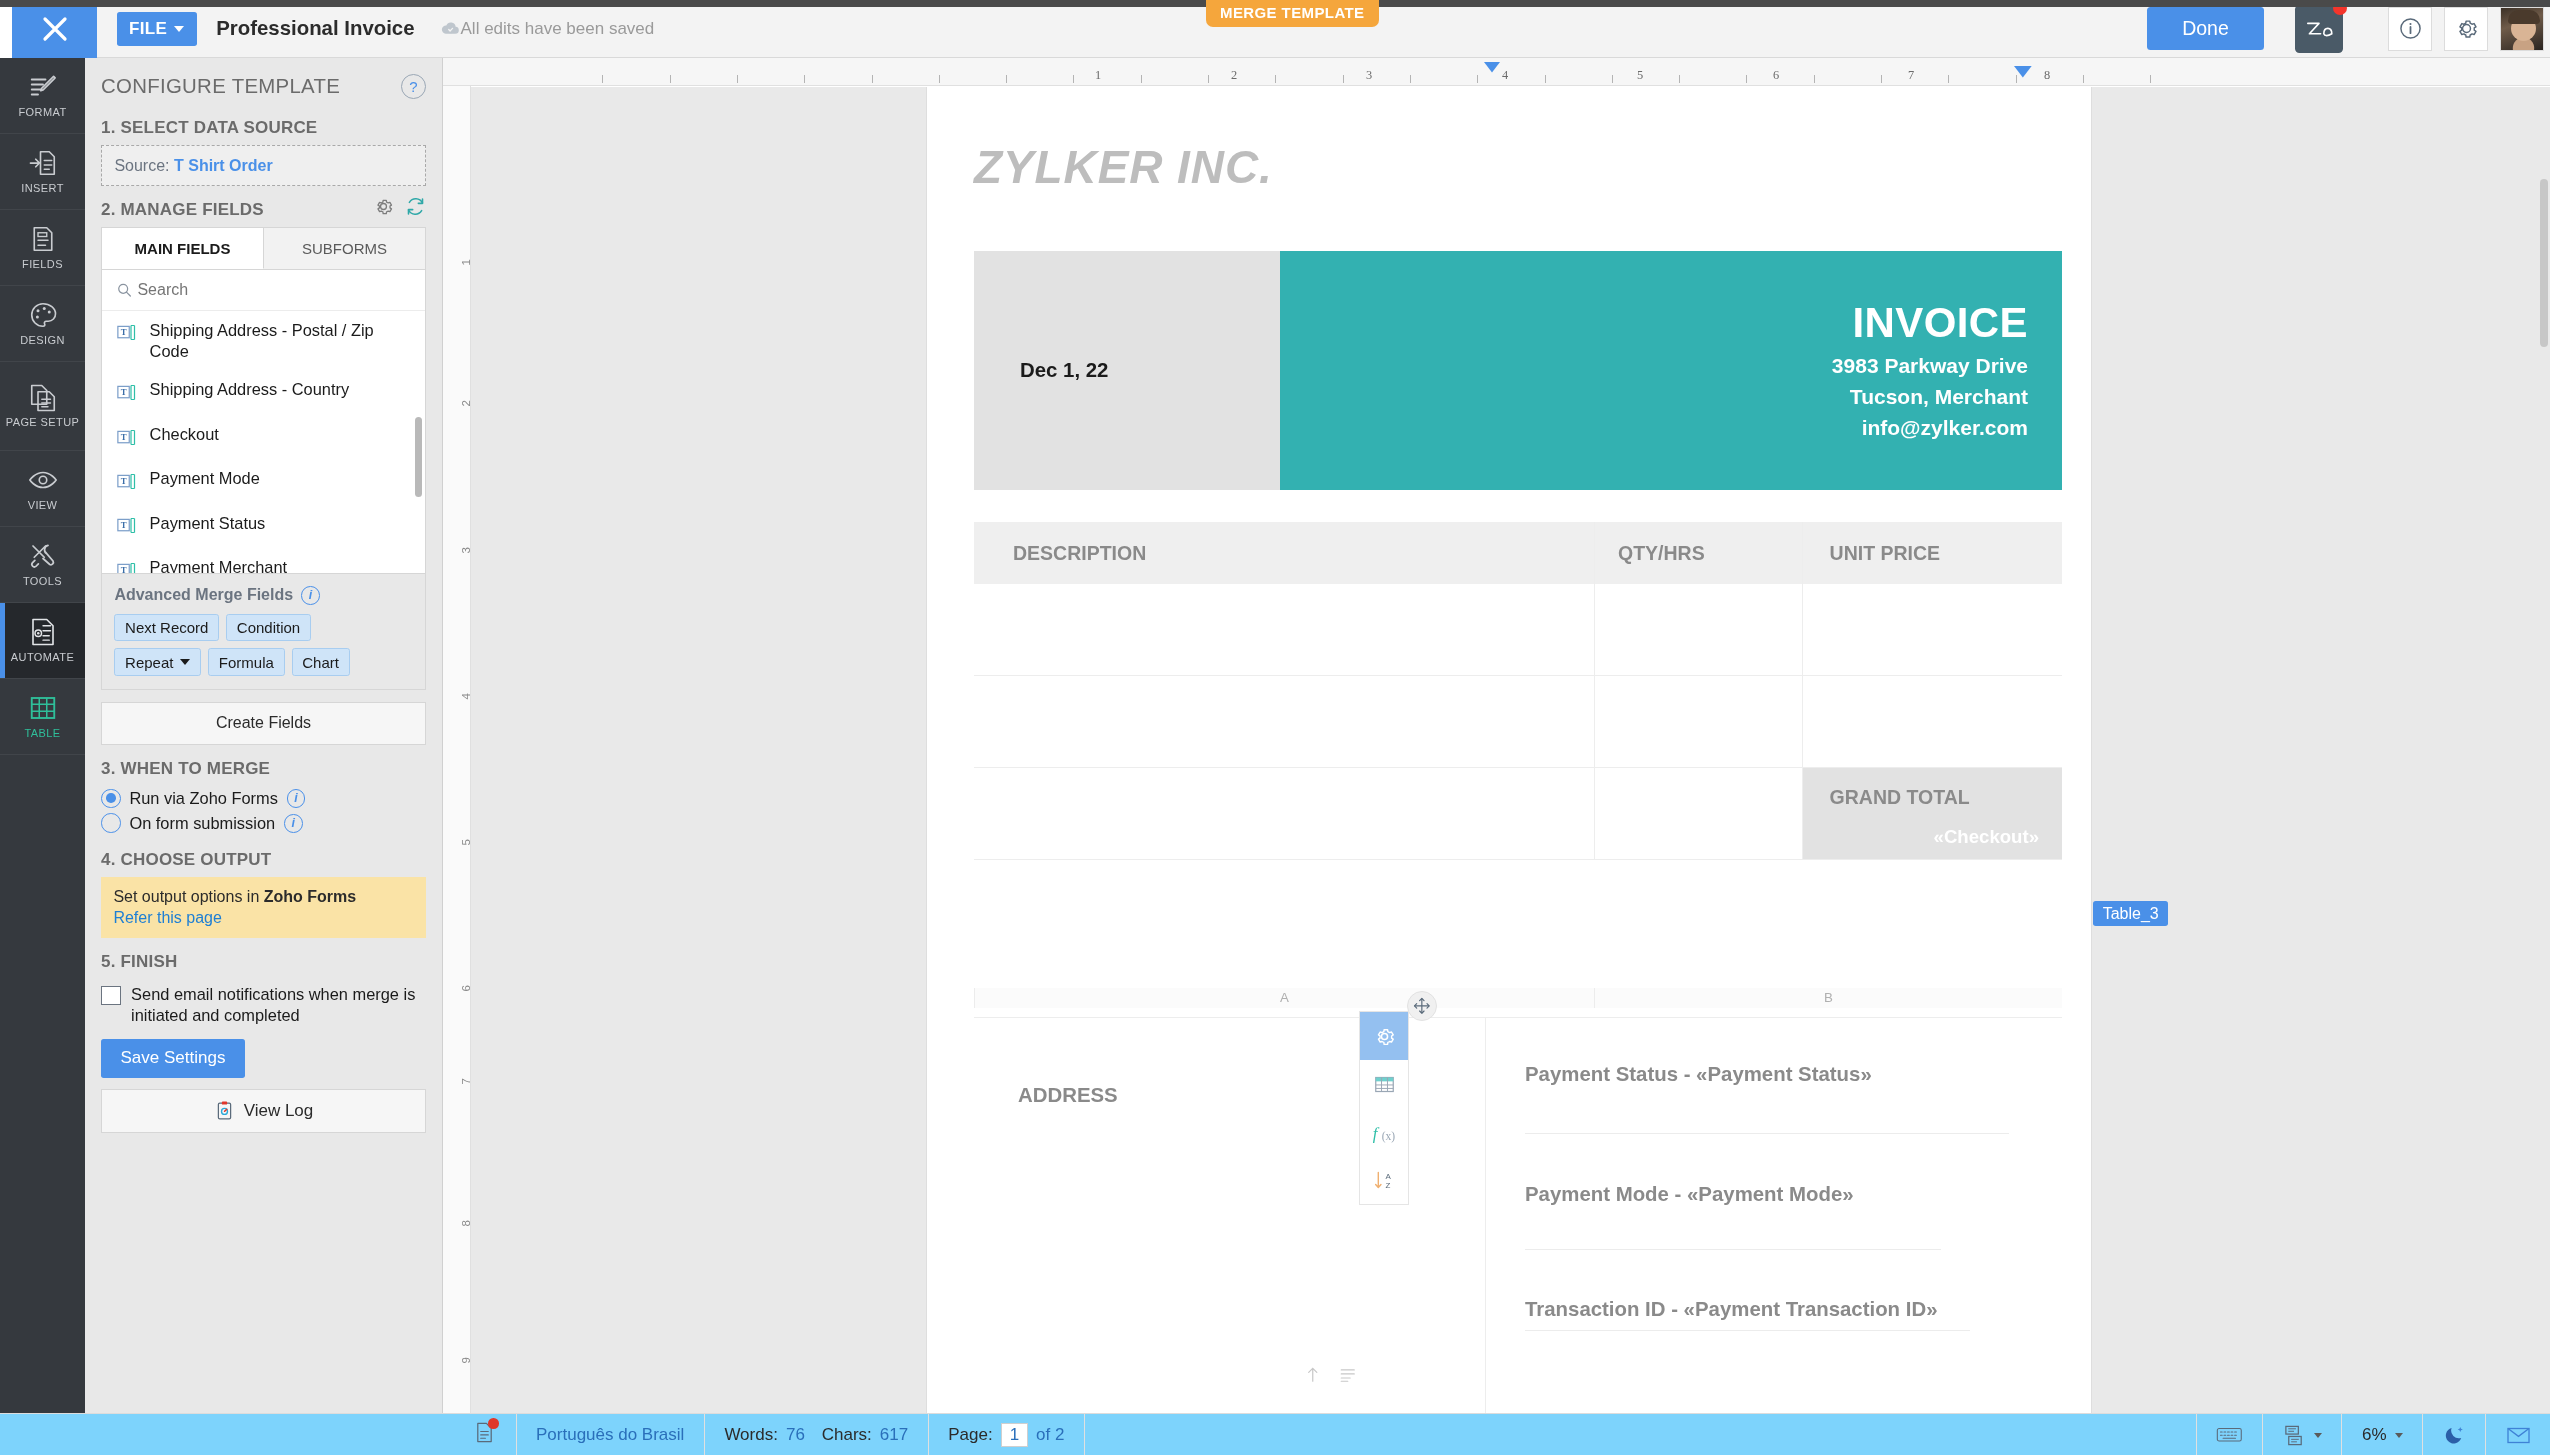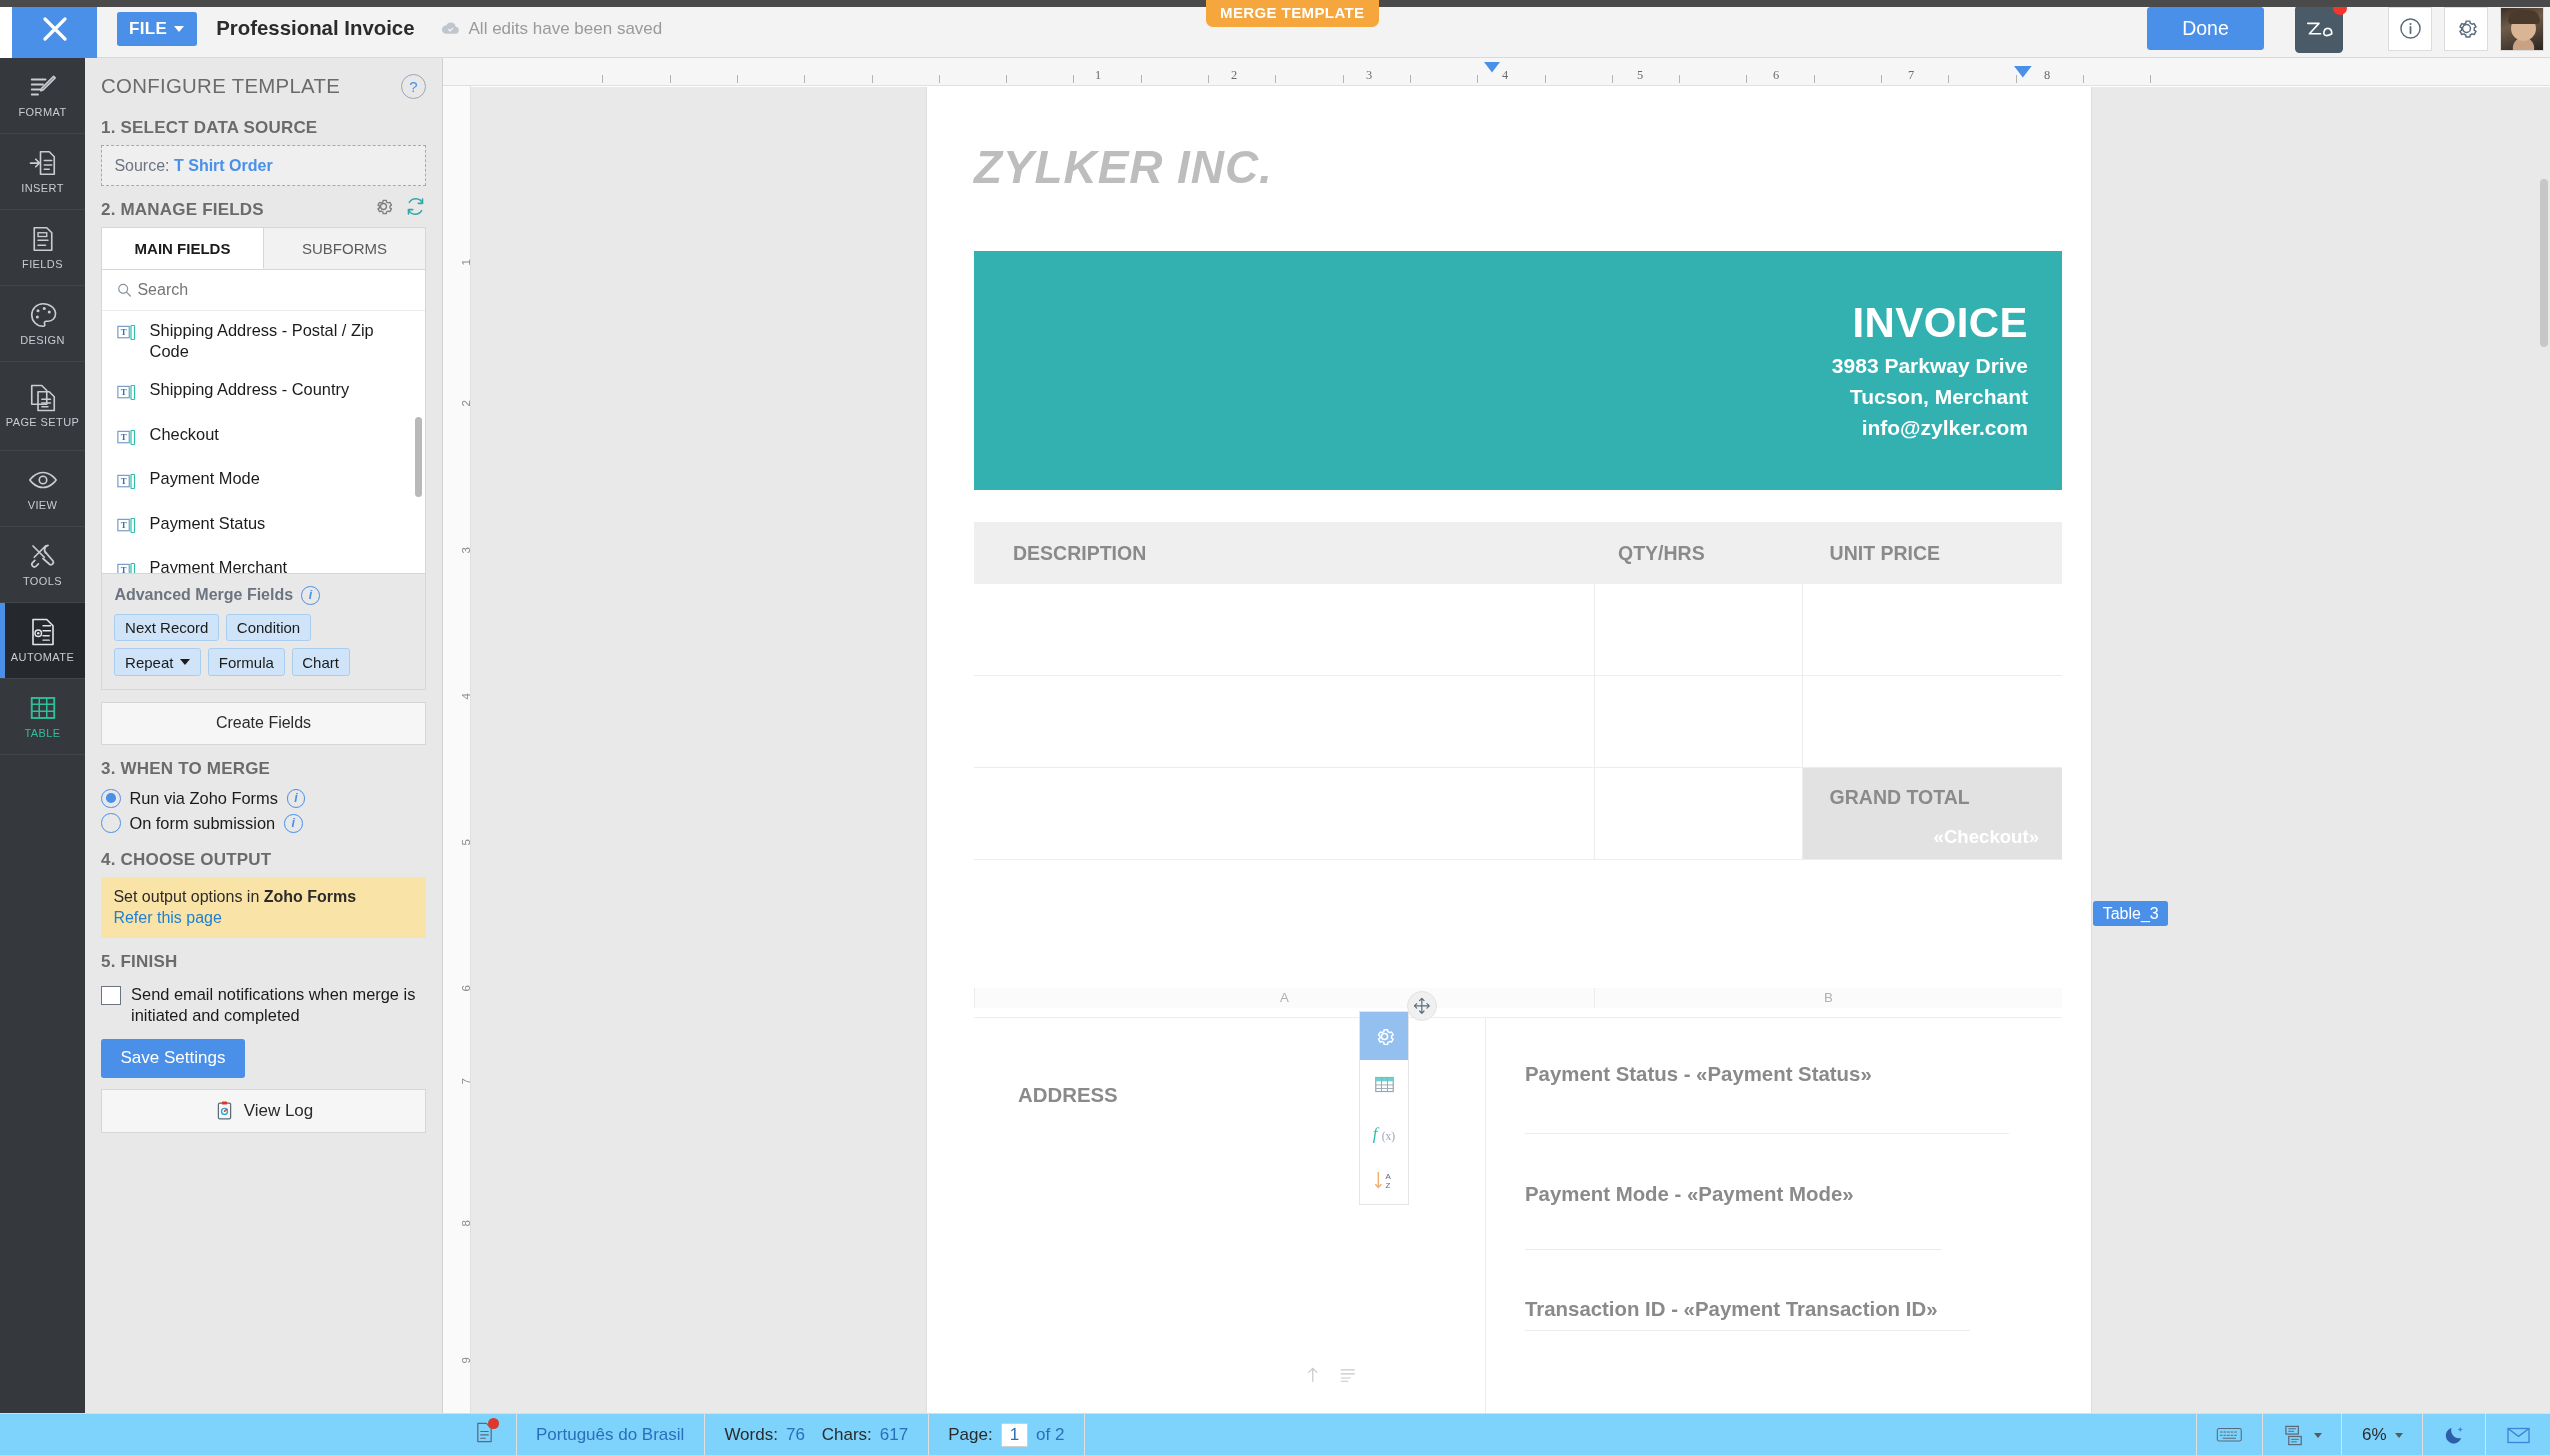--- a/index.html
+++ b/index.html
@@ -23,21 +23,21 @@
   .close-btn svg { width: 30px; height: 30px; }
   .file-btn {
     margin-left: 19.5px; background: #4a90e8; color: #fff;
     height: 34px; padding: 0 12.4px; border-radius: 2.7px;
     display: flex; align-items: center; gap: 7px;
     font-size: 17px; font-weight: bold; letter-spacing: 0.4px; cursor: pointer;
   }
   .caret-down { width: 0; height: 0; border-left: 5.3px solid transparent;
     border-right: 5.3px solid transparent; border-top: 6.2px solid currentColor; }
   .doc-title { margin-left: 19.5px; font-size: 20.4px; color: #2b2b2b; font-weight: bold; }
-  .save-status { margin-left: 25px; display: flex; align-items: center; gap: 8px;
+  .save-status { margin-left: 25px; display: flex; align-items: center; gap: 0;
     color: #9a9a9a; font-size: 17px; }
   .cloud-ic { width: 21px; height: 21px; }
   .topbar-right { margin-left: auto; display: flex; align-items: center; gap: 12px; padding-right: 17.7px; }
   .done-btn { background: #4a90e8; color: #fff; font-size: 19.5px; border-radius: 3.5px;
     padding: 9.7px 35px; cursor: pointer; }
   .zia-btn { position: relative; margin-left: 19.5px; width: 48px; height: 48px;
     background: #4a5a67; border-radius: 4.4px; display:flex; align-items:center;
     justify-content:center; cursor:pointer; color:#fff; font-size: 19.5px;
     font-style: italic; font-family: "Liberation Serif", serif; }
   .zia-dot { position: absolute; right: -3.5px; top: -3.5px; width: 14px; height: 14px;
@@ -586,20 +586,23 @@
   </div>
   <div class="ind-left"></div>
   <div class="ind-right"></div>
 
   <div class="canvas">
     <div class="page">
 
       <div class="zylker">ZYLKER INC.</div>
 
       <div class="hdr-row">
+        <div class="hdr-left">
+          <div class="date">Dec 1, 22</div>
+        </div>
         <div class="hdr-right">
           <div class="inv">INVOICE</div>
           <div><span class="ln squig">3983 Parkway Drive</span></div>
           <div><span class="ln">Tucson, Merchant</span></div>
           <div><span class="ln squig">info@zylker.com</span></div>
         </div>
       </div>
 
       <div class="tbl">
         <div class="tr">

